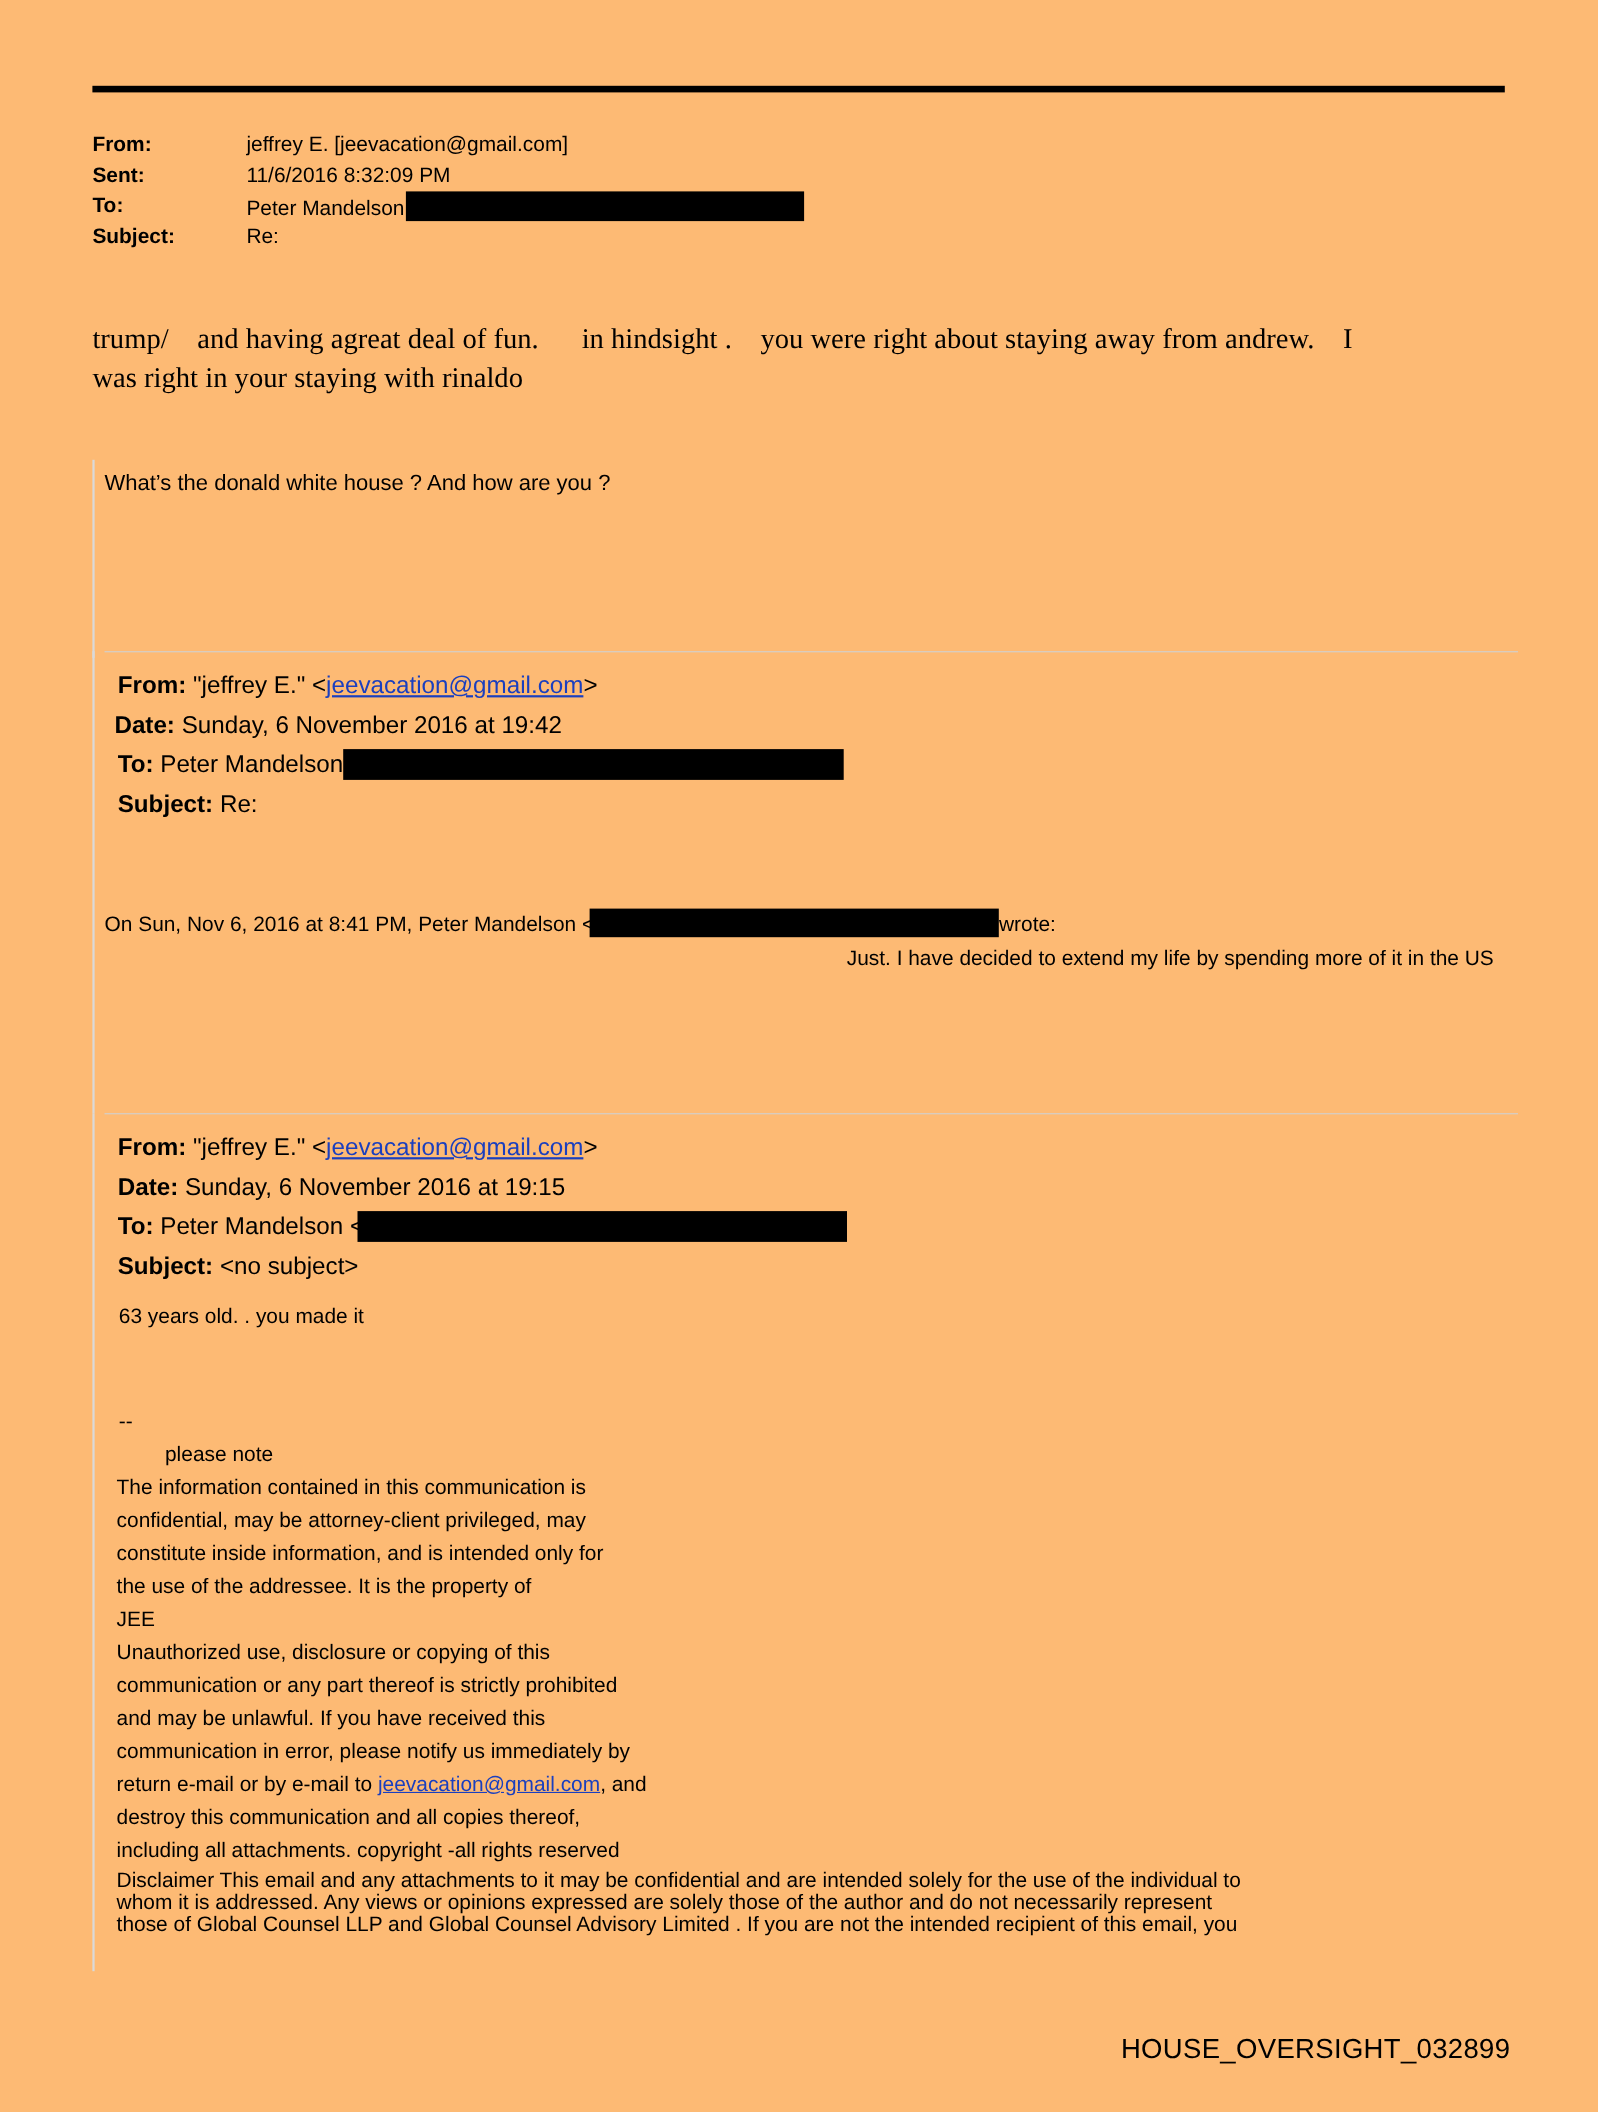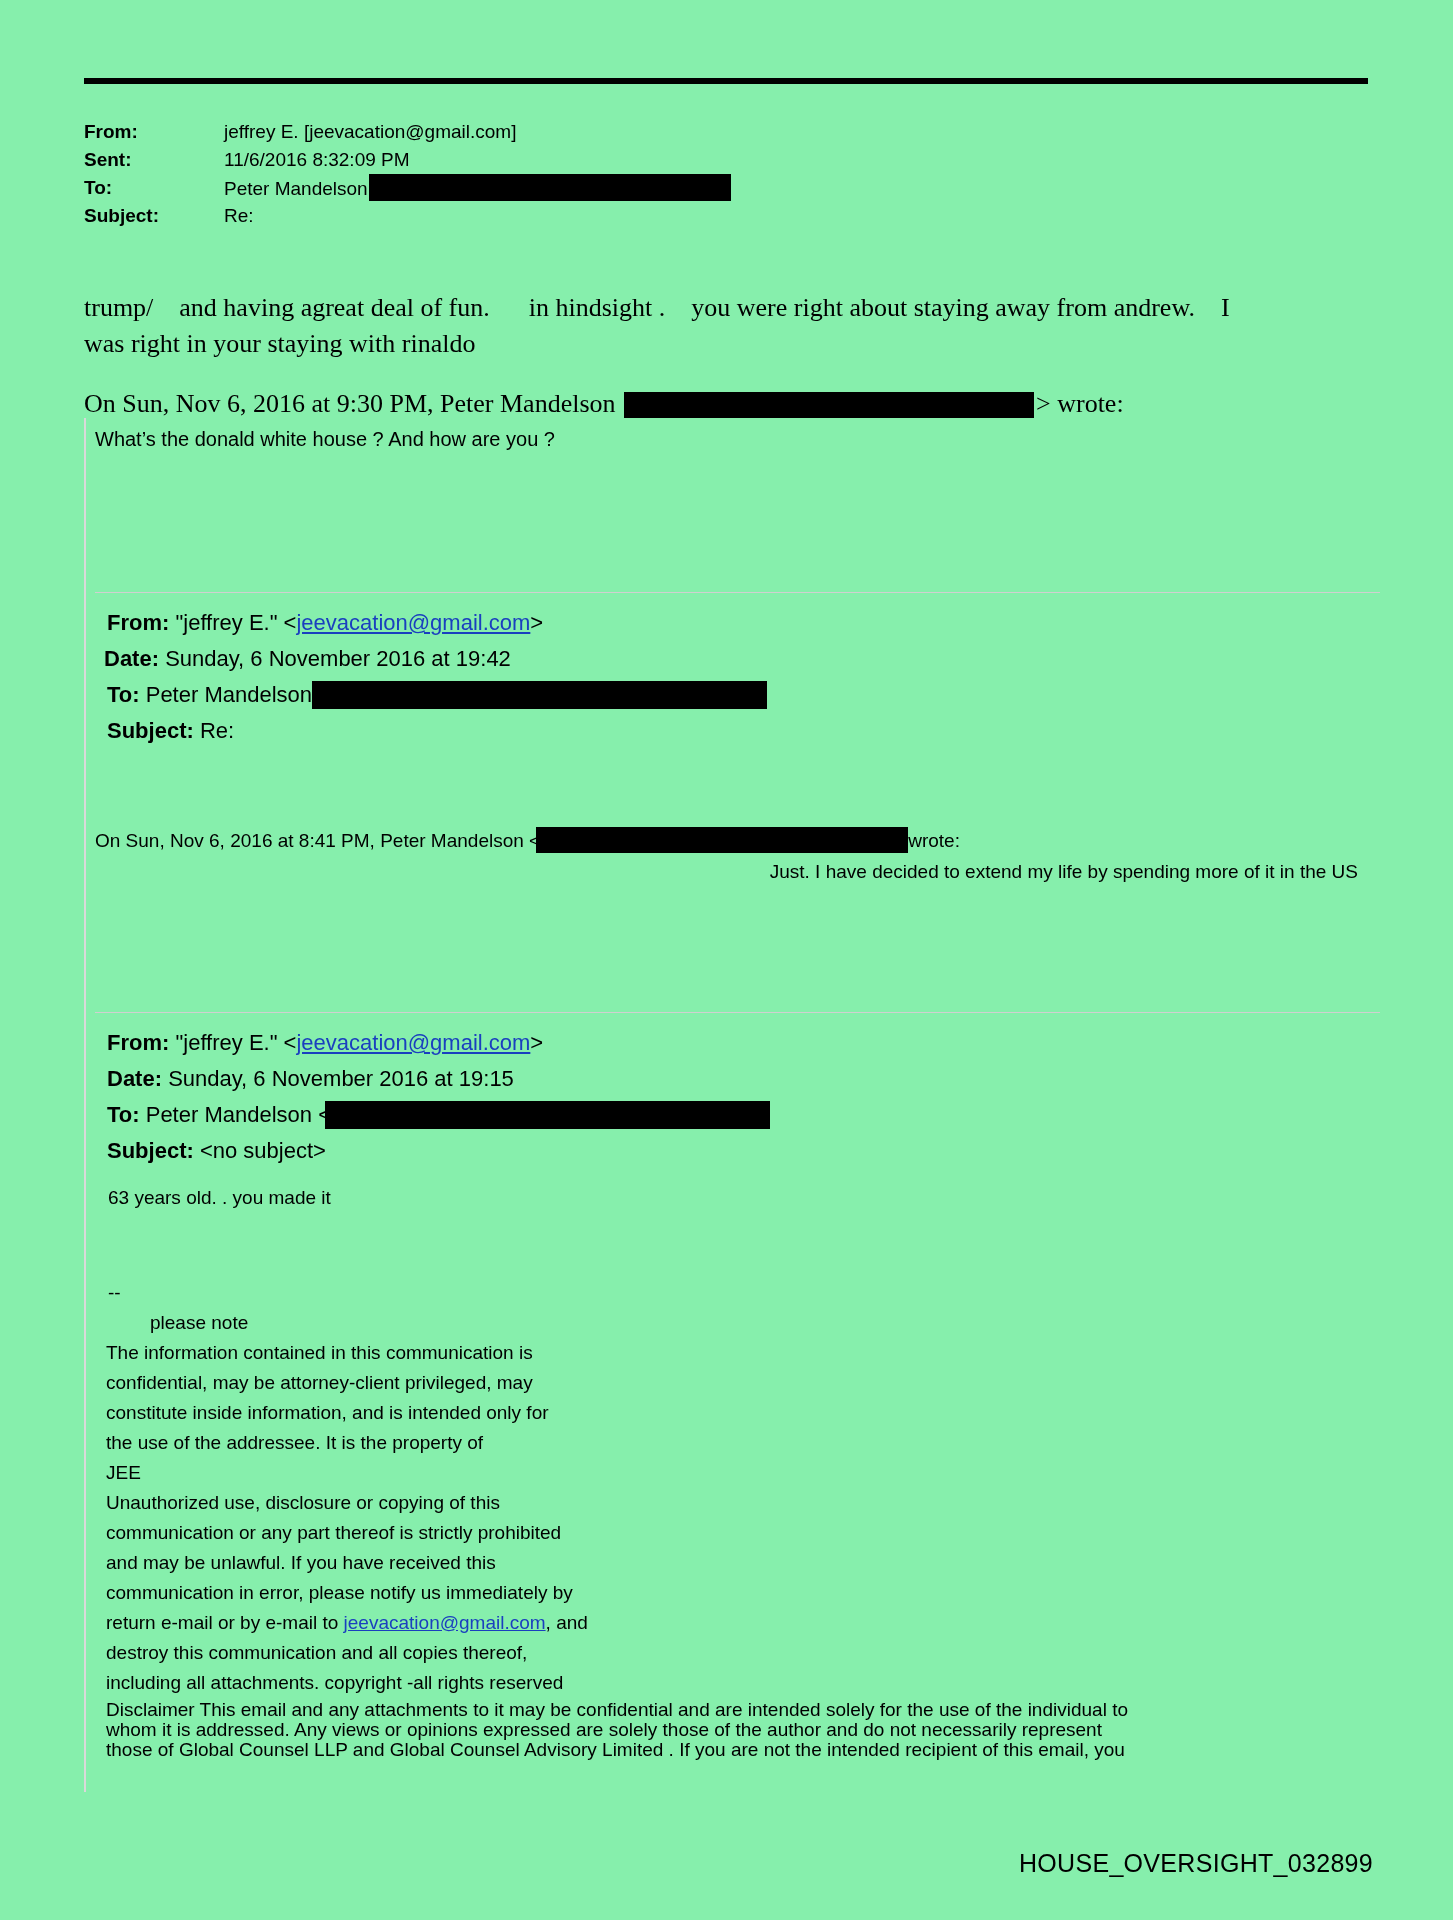--- a/index.html
+++ b/index.html
@@ -13,21 +13,21 @@
     position: relative;
     font-family: "Liberation Sans", sans-serif;
     color: #000000;
     overflow: hidden;
   }
   .page {
     position: absolute;
     left: 0; top: 0;
     width: 1453px;
     height: 1920px;
-    background: #86efac;
+    background: #fdba74;
   }
   .top-rule {
     position: absolute;
     left: 84px;
     top: 78px;
     width: 1284px;
     height: 6px;
     background: #000;
   }
   
@@ -168,23 +168,20 @@
     </div>
     <div class="hdr-row">
       <div class="hdr-label"><span>Subject</span><span class="colon">:</span></div>
       <div class="hdr-value">Re:</div>
     </div>
   </div>
 
   <div class="serif-body">trump/    and having agreat deal of fun.      in hindsight .    you were right about staying away from andrew.    I
 was right in your staying with rinaldo</div>
 
-  <div class="quote-line-1">
-    <span>On Sun, Nov 6, 2016 at 9:30 PM, Peter Mandelson </span><span class="inline-redact"></span><span>&gt; wrote:</span>
-  </div>
   <div class="qbar" style="left:84px; top:418px; height:180px;"></div>
   <div class="quote-body-1">What’s the donald white house ? And how are you ?</div>
 
   <div class="sep" style="left:95px; top:592px; width:1285px;"></div>
   <div class="qbar" style="left:84px; top:592px; height:420px;"></div>
 
   <div class="fwd-hdr" style="left:107px; top:605px; width:1200px;">
     <span class="k">From:</span>
     <span>"jeffrey E." &lt;</span><span class="link">jeevacation@gmail.com</span><span>&gt;</span>
   </div>

